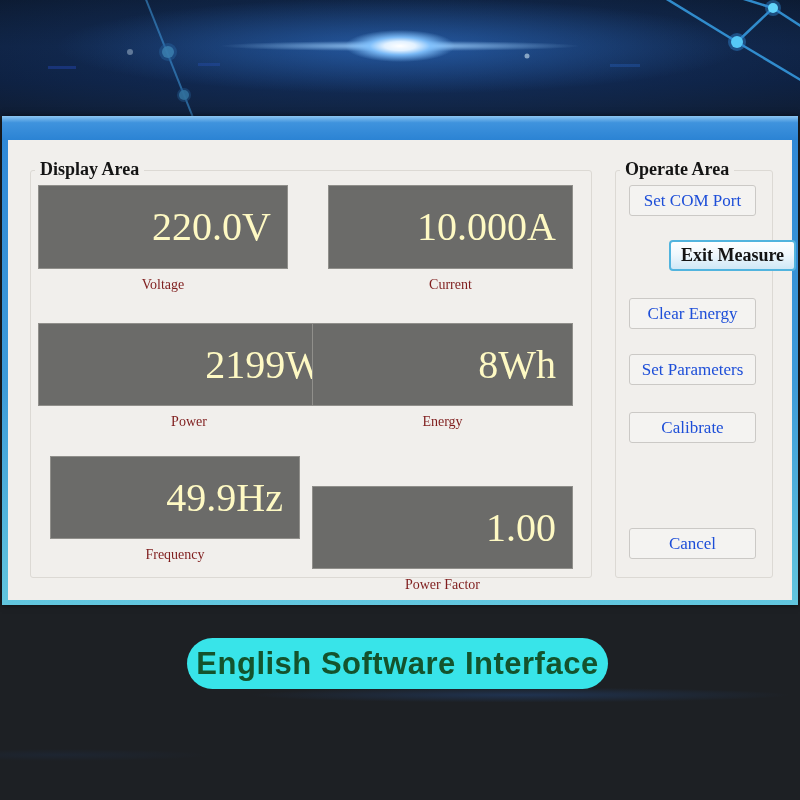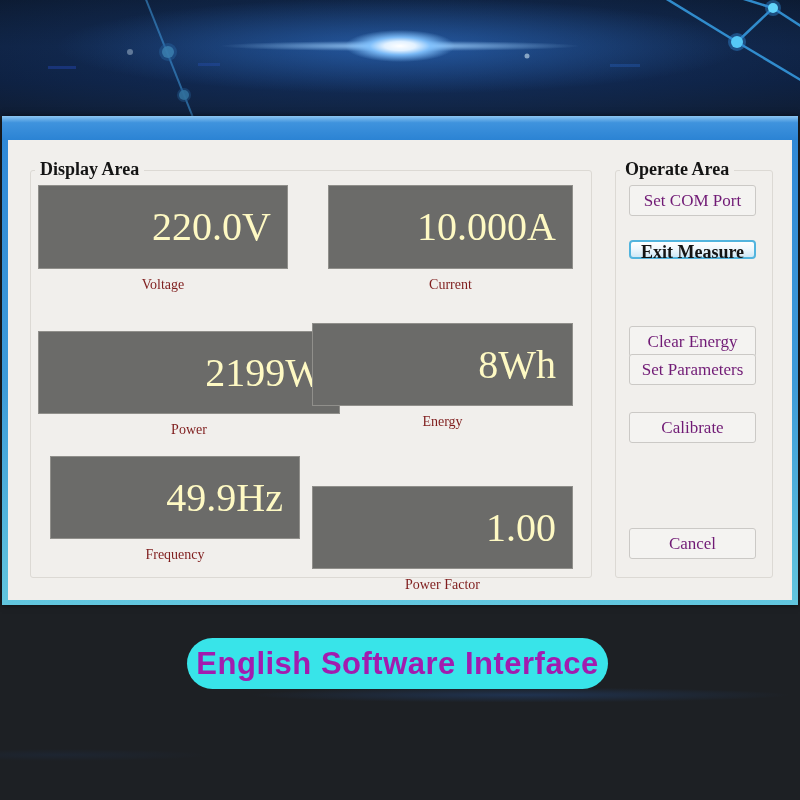--- a/index.html
+++ b/index.html
@@ -59,56 +59,56 @@
     width:100%; background:#6b6b69; border:1px solid #908f8b;
     display:flex; align-items:center; justify-content:flex-end;
     padding-right:16px; color:#fef9c3; font-size:40px; line-height:1;
   }
   .meter-label {
     display:block; text-align:center; margin-top:8px;
     font-size:14px; color:#7f1d1d;
   }
   .m-voltage      { left:7px;   top:14px;  width:250px; }
   .m-current      { left:281px; top:14px;  width:261px;padding-left:16px; }
-  .m-power        { left:7px;   top:152px; width:302px;margin-top:8px; }
+  .m-power        { left:7px;   top:152px; width:302px; }
   .m-energy       { left:281px; top:152px; width:261px; }
   .m-frequency    { left:7px;   top:285px; width:250px;margin-left:12px; }
   .m-power-factor { left:281px; top:285px; width:261px;margin-top:30px; }
   .m-voltage .meter-display, .m-current .meter-display { height:84px; }
   .m-power .meter-display, .m-energy .meter-display,
   .m-frequency .meter-display, .m-power-factor .meter-display { height:83px; }
 
   
   .op-btn {
     position:absolute; left:13px; width:127px; height:31px;
     font-family:"Liberation Serif", serif; font-size:17px;
     border-radius:3px; cursor:pointer;
-    background:#f4f3f1; border:1px solid #cbc9c6; color:#701a75;
+    background:#f4f3f1; border:1px solid #cbc9c6; color:#1d4ed8;
   }
   .op-btn.active {
     border:2px solid #52b4de; border-radius:4px;
     background:linear-gradient(180deg, #ffffff 0%, #f0f8fd 45%, #cfe8f6 100%);
     color:#141414; font-weight:bold; font-size:18px;
   }
   .b-set-com        { top:14px; }
-  .b-exit-measure   { top:69px; height:19px; }
-  .b-clear-energy   { top:127px;margin-top:28px; }
+  .b-exit-measure   { top:69px; height:31px;margin-left:40px; }
+  .b-clear-energy   { top:127px; }
   .b-set-parameters { top:183px; }
   .b-calibrate      { top:241px; }
   .b-cancel         { top:357px; }
 
   
   .caption-pill {
     position:absolute; left:187px; top:638px; width:421px; height:51px;
     background:#38e4e9; border-radius:26px;
     display:flex; align-items:center; justify-content:center;
   }
   .caption-pill span {
     font-family:"Liberation Sans", sans-serif; font-weight:600;
-    font-size:31px; color:#a21caf; letter-spacing:0.5px;
+    font-size:31px; color:#14532d; letter-spacing:0.5px;
   }
 </style>
 </head>
 <body>
 
 <div class="stage">
 
   <div class="bg-top">
     <svg width="800" height="116" viewBox="0 0 800 116">
 

